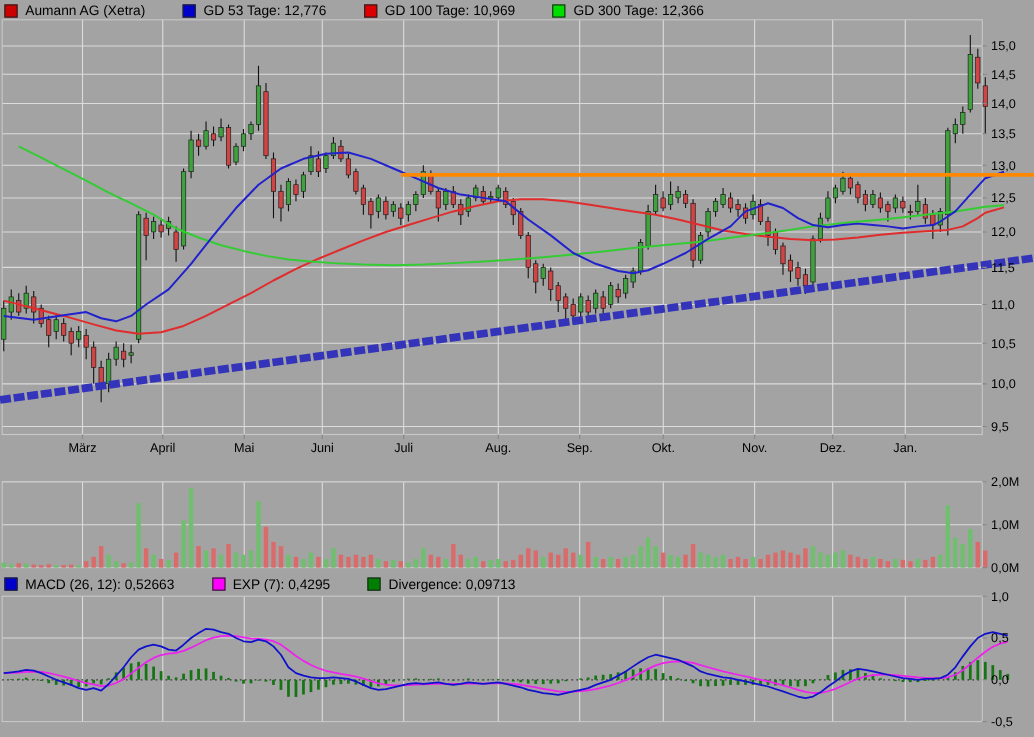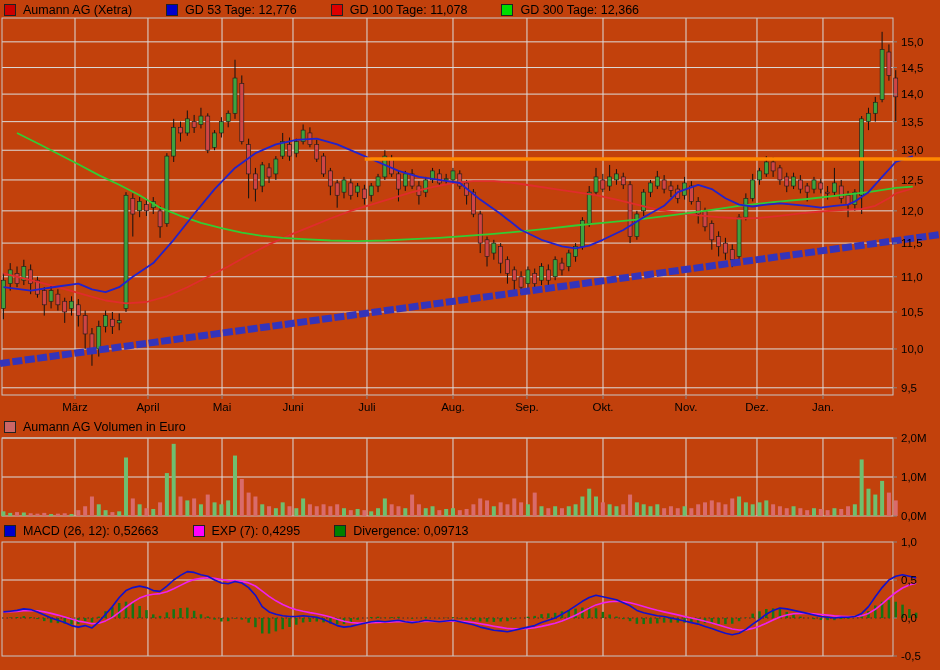--- a/index.html
+++ b/index.html
@@ -1,16 +1,16 @@
 <!DOCTYPE html>
 <html><head>
 <meta charset="utf-8">
 <style>
   html,body{margin:0;padding:0;background:#ffffff;}
-  #stage{position:relative;width:940px;height:670px;background:#c2410c;overflow:hidden;
+  #stage{position:relative;width:940px;height:670px;background:#a3a3a3;overflow:hidden;
          font-family:"Liberation Sans",sans-serif;text-align:center;}
   .legend-row{position:absolute;left:4px;display:flex;align-items:center;height:15px;}
   .legend-item{display:flex;align-items:center;margin-right:34px;white-space:nowrap;}
   .legend-swatch{width:10px;height:10px;border:1px solid #222;margin-right:7px;flex:0 0 auto;}
   .legend-label{font-size:12.5px;color:#000;}
   svg{position:absolute;left:0;display:block;}
 </style>
 </head>
 <body>
 
@@ -19,21 +19,21 @@
       <span class="legend-item">
         <span class="legend-swatch" style="background: rgb(204, 0, 0);"></span>
         <span class="legend-label">Aumann AG (Xetra)</span>
       </span>
       <span class="legend-item">
         <span class="legend-swatch" style="background: rgb(0, 0, 204);"></span>
         <span class="legend-label">GD 53 Tage: 12,776</span>
       </span>
       <span class="legend-item">
         <span class="legend-swatch" style="background: rgb(221, 0, 0);"></span>
-        <span class="legend-label">GD 100 Tage: 11,078</span>
+        <span class="legend-label">GD 100 Tage: 10,969</span>
       </span>
       <span class="legend-item">
         <span class="legend-swatch" style="background: rgb(0, 221, 0);"></span>
         <span class="legend-label">GD 300 Tage: 12,366</span>
       </span>
     </div>
   <svg id="price-svg" width="940" height="398" style="top:16px;">
       <g>
         <line x1="75.012" y1="2" x2="75.012" y2="379" stroke="#dcdcdc" stroke-width="1"></line>
         <line x1="147.95600000000002" y1="2" x2="147.95600000000002" y2="379" stroke="#dcdcdc" stroke-width="1"></line>
@@ -375,26 +375,20 @@
         <line x1="603.01" y1="379" x2="603.01" y2="383" stroke="#888" stroke-width="1"></line>
         <text x="603.01" y="395" text-anchor="middle" font-size="11.5" font-family="&quot;Liberation Sans&quot;,sans-serif" fill="#000000">Okt.</text>
         <line x1="686.0120000000001" y1="379" x2="686.0120000000001" y2="383" stroke="#888" stroke-width="1"></line>
         <text x="686.0120000000001" y="395" text-anchor="middle" font-size="11.5" font-family="&quot;Liberation Sans&quot;,sans-serif" fill="#000000">Nov.</text>
         <line x1="756.982" y1="379" x2="756.982" y2="383" stroke="#888" stroke-width="1"></line>
         <text x="756.982" y="395" text-anchor="middle" font-size="11.5" font-family="&quot;Liberation Sans&quot;,sans-serif" fill="#000000">Dez.</text>
         <line x1="822.9699999999999" y1="379" x2="822.9699999999999" y2="383" stroke="#888" stroke-width="1"></line>
         <text x="822.9699999999999" y="395" text-anchor="middle" font-size="11.5" font-family="&quot;Liberation Sans&quot;,sans-serif" fill="#000000">Jan.</text>
       </g>
     </svg>
-  <div class="legend-row" style="top:419px;">
-      <span class="legend-item">
-        <span class="legend-swatch" style="background: rgb(204, 102, 102);"></span>
-        <span class="legend-label">Aumann AG Volumen in Euro</span>
-      </span>
-    </div>
   <svg id="volume-svg" width="940" height="92" style="top:432px;">
       <g>
         <line x1="75.012" y1="6" x2="75.012" y2="84" stroke="#dcdcdc" stroke-width="1"></line>
         <line x1="147.95600000000002" y1="6" x2="147.95600000000002" y2="84" stroke="#dcdcdc" stroke-width="1"></line>
         <line x1="222.028" y1="6" x2="222.028" y2="84" stroke="#dcdcdc" stroke-width="1"></line>
         <line x1="292.998" y1="6" x2="292.998" y2="84" stroke="#dcdcdc" stroke-width="1"></line>
         <line x1="366.976" y1="6" x2="366.976" y2="84" stroke="#dcdcdc" stroke-width="1"></line>
         <line x1="452.986" y1="6" x2="452.986" y2="84" stroke="#dcdcdc" stroke-width="1"></line>
         <line x1="526.9639999999999" y1="6" x2="526.9639999999999" y2="84" stroke="#dcdcdc" stroke-width="1"></line>
         <line x1="603.01" y1="6" x2="603.01" y2="84" stroke="#dcdcdc" stroke-width="1"></line>

